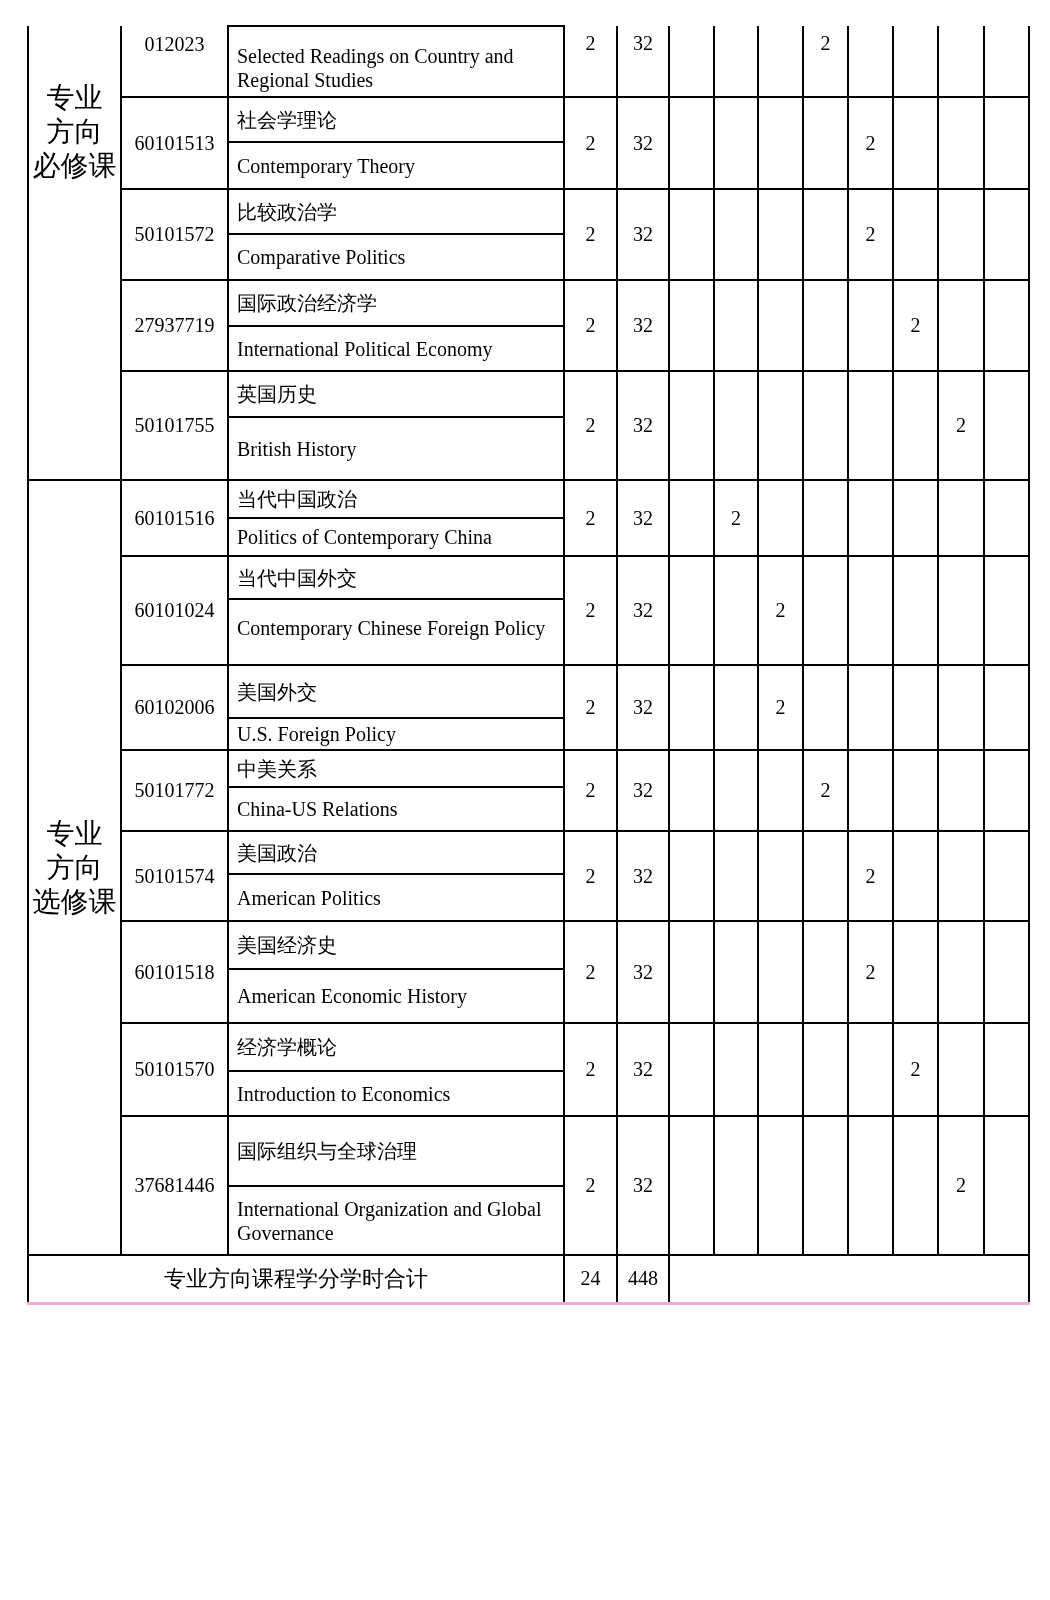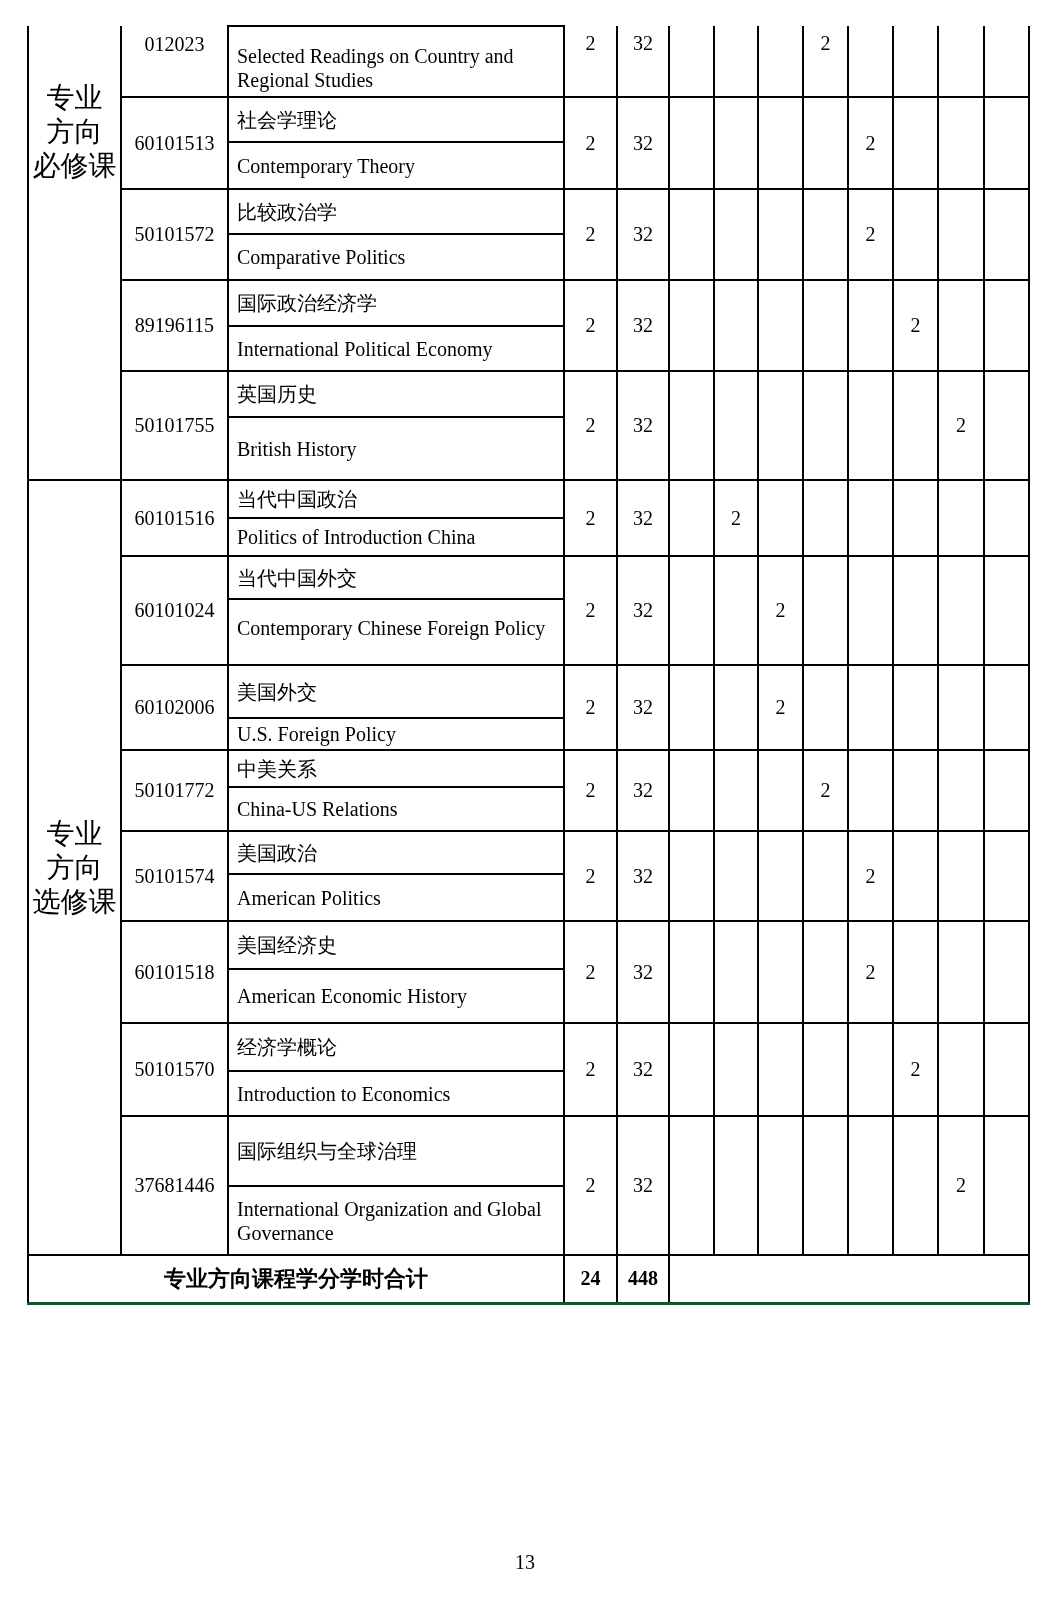--- a/index.html
+++ b/index.html
@@ -34,21 +34,21 @@
   .code { text-align:center; vertical-align:middle; }
   .code-top { vertical-align:top; padding-top:7px; }
 
   .name { text-align:left; vertical-align:middle; padding:2px 8px; line-height:24px; }
   .name-top { vertical-align:top; padding-top:17px; }
   .clip { height:45px; overflow:hidden; line-height:23px; }
 
   .num, .sem { text-align:center; vertical-align:middle; }
   .top-al { vertical-align:top; padding-top:6px; }
 
-  .total-row td { border-bottom:3px solid #14532d; font-weight:bold; }
+  .total-row td { border-bottom:3px solid #f9a8d4; font-weight:normal; }
   .total-label { text-align:center; vertical-align:middle; font-size:22px; }
   .total-num { text-align:center; vertical-align:middle; font-size:20px; }
 
   .page-number {
     position:absolute; left:0; top:1551px; width:1050px;
     text-align:center; font-size:20px;
   }
 </style>
 </head>
 <body>
@@ -120,21 +120,21 @@
   <td class="sem" rowspan="2">2</td>
   <td class="sem" rowspan="2"></td>
   <td class="sem" rowspan="2"></td>
   <td class="sem" rowspan="2"></td>
 </tr>
 <tr style="height:46px">
           <td class="name">Comparative Politics</td>
         </tr>
 
 <tr style="height:46px">
-  <td class="code" rowspan="2">89196115</td>
+  <td class="code" rowspan="2">27937719</td>
   <td class="name">国际政治经济学</td>
   <td class="num" rowspan="2">2</td>
   <td class="num" rowspan="2">32</td>
   <td class="sem" rowspan="2"></td>
   <td class="sem" rowspan="2"></td>
   <td class="sem" rowspan="2"></td>
   <td class="sem" rowspan="2"></td>
   <td class="sem" rowspan="2"></td>
   <td class="sem" rowspan="2">2</td>
   <td class="sem" rowspan="2"></td>
@@ -173,21 +173,21 @@
   <td class="sem" rowspan="2"></td>
   <td class="sem" rowspan="2">2</td>
   <td class="sem" rowspan="2"></td>
   <td class="sem" rowspan="2"></td>
   <td class="sem" rowspan="2"></td>
   <td class="sem" rowspan="2"></td>
   <td class="sem" rowspan="2"></td>
   <td class="sem" rowspan="2"></td>
 </tr>
 <tr style="height:38px">
-          <td class="name">Politics of Introduction China</td>
+          <td class="name">Politics of Contemporary China</td>
         </tr>
 
 <tr style="height:43px">
   <td class="code" rowspan="2">60101024</td>
   <td class="name">当代中国外交</td>
   <td class="num" rowspan="2">2</td>
   <td class="num" rowspan="2">32</td>
   <td class="sem" rowspan="2"></td>
   <td class="sem" rowspan="2"></td>
   <td class="sem" rowspan="2">2</td>
@@ -314,14 +314,13 @@
 <tr class="total-row" style="height:48px">
   <td class="total-label" colspan="3">专业方向课程学分学时合计</td>
   <td class="total-num">24</td>
   <td class="total-num">448</td>
   <td class="total-empty" colspan="8"></td>
 </tr>
 
 </tbody>
 </table>
 
-<div class="page-number">13</div>
 </div>
 
 </body></html>

